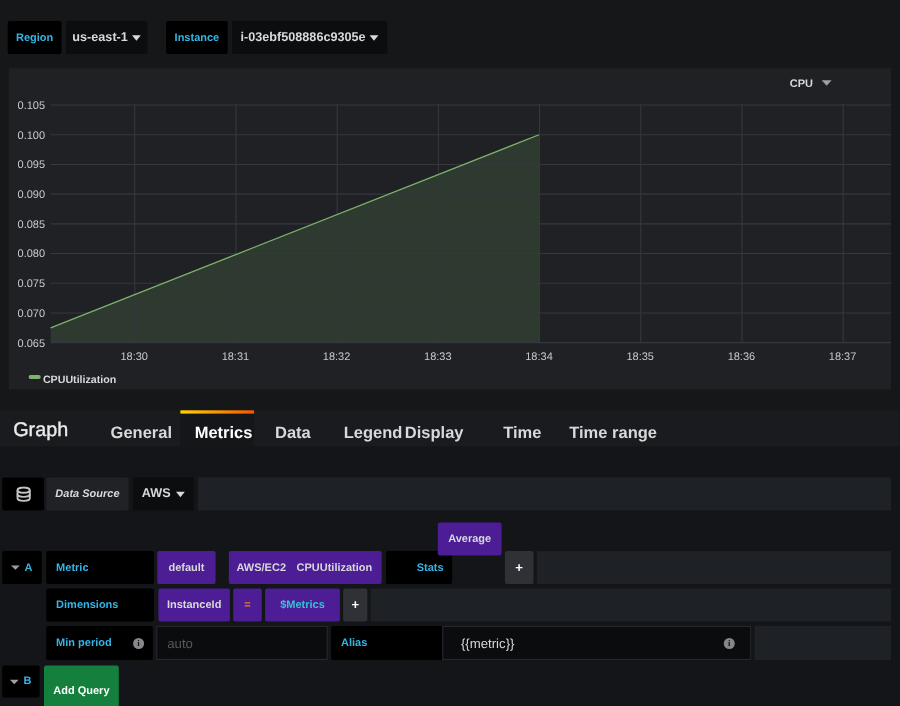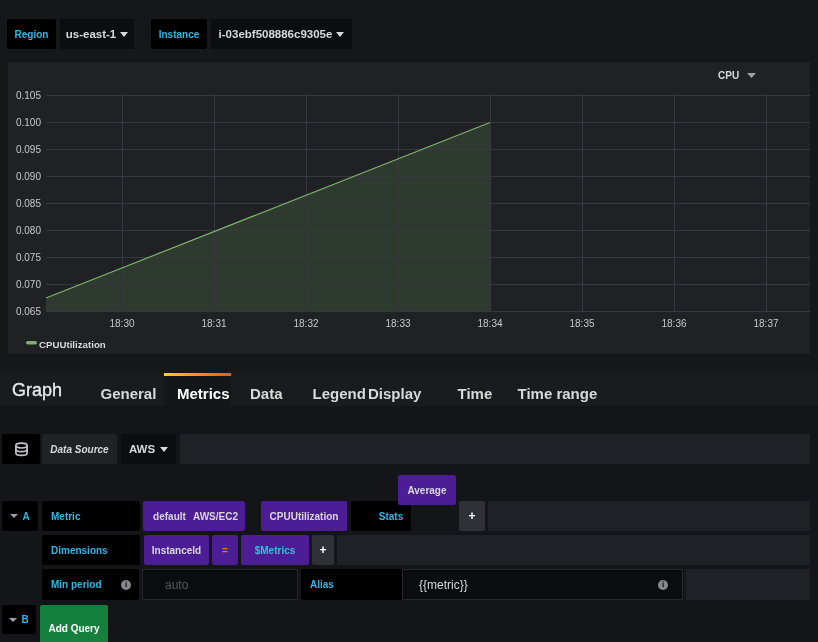--- a/index.html
+++ b/index.html
@@ -111,36 +111,36 @@
       </g>
     </svg>
 </div>
 <div class="box lblw" style="left:42px;top:434px;width:75px;height:30px;font-style:italic;">Data Source</div>
 <div class="box val" style="left:121px;top:434px;width:55px;height:30px;">AWS<span class="caret" style="margin-left:5px;"></span></div>
 <div class="box fill" style="left:180px;top:434px;width:630px;height:30px;"></div>
 
 <div class="box lbl" style="left:2px;top:501px;width:36px;height:30px;"><span class="caretg" style="margin-right:4px;"></span>A</div>
 <div class="box lbl left" style="left:42px;top:501px;width:98px;height:30px;padding-left:9px;box-sizing:border-box;">Metric</div>
 <div class="box seg" style="left:143px;top:501px;width:53px;height:30px;">default</div>
-<div class="box seg" style="left:186px;top:501px;width:59px;height:30px;">AWS/EC2</div>
+<div class="box seg" style="left:208px;top:501px;width:59px;height:30px;">AWS/EC2</div>
 <div class="box seg" style="left:261px;top:501px;width:86px;height:30px;">CPUUtilization</div>
 <div class="box lbl" style="left:351px;top:501px;width:40px;height:30px;padding-left:20px;">Stats</div>
 <div class="box seg" style="left:398px;top:475px;width:58px;height:30px;">Average</div>
 <div class="box" style="left:459px;top:501px;width:26px;height:30px;background:#2f3136;border-radius:2px;color:#fff;font-size:12px;font-weight:bold;">+</div>
 <div class="box fill" style="left:488px;top:501px;width:322px;height:30px;"></div>
 
 <div class="box lbl left" style="left:42px;top:535px;width:98px;height:30px;padding-left:9px;box-sizing:border-box;">Dimensions</div>
 <div class="box seg" style="left:144px;top:535px;width:65px;height:30px;">InstanceId</div>
 <div class="box seg" style="left:212px;top:535px;width:26px;height:30px;color:#eb7b18;">=</div>
 <div class="box seg" style="left:241px;top:535px;width:68px;height:30px;color:#36c2d4;">$Metrics</div>
 <div class="box" style="left:312px;top:535px;width:22px;height:30px;background:#2f3136;border-radius:2px;color:#fff;font-size:12px;font-weight:bold;">+</div>
 <div class="box fill" style="left:337px;top:535px;width:473px;height:30px;"></div>
 
 <div class="box lbl left" style="left:42px;top:569px;width:97px;height:31px;padding-left:9px;box-sizing:border-box;">Min period<span style="flex:1"></span><span class="info" style="margin-right:8px;">i</span></div>
-<div class="box left" style="left:142px;top:569px;width:156px;height:31px;background:#0b0c0e;border:1px solid #26282d;color:#56585c;font-size:12px;padding-left:22px;box-sizing:border-box;">auto</div>
+<div class="box left" style="left:142px;top:569px;width:156px;height:31px;background:#0b0c0e;border:1px solid #26282d;color:#56585c;font-size:12px;padding-left:9px;box-sizing:border-box;">auto</div>
 <div class="box lbl left" style="left:301px;top:569px;width:108px;height:31px;padding-left:9px;box-sizing:border-box;">Alias</div>
 <div class="box left" style="left:402px;top:569px;width:281px;height:31px;background:#0b0c0e;border:1px solid #26282d;color:#d8d9da;font-size:12px;padding-left:16px;box-sizing:border-box;">{{metric}}<span style="flex:1"></span><span class="info" style="margin-right:14px;">i</span></div>
 <div class="box fill" style="left:686px;top:569px;width:124px;height:31px;"></div>
 
 <div class="box lbl" style="left:2px;top:605px;width:34px;height:29px;"><span class="caretg" style="margin-right:4px;"></span>B</div>
 <div class="box" style="left:40px;top:605px;width:68px;height:46px;background:#15803d;border-radius:2px;color:#fff;font-size:10px;font-weight:bold;">Add Query</div>
 
 <style>
   .box.lbl, .box.lblw { color-scheme: dark; }
   .abs span { }

